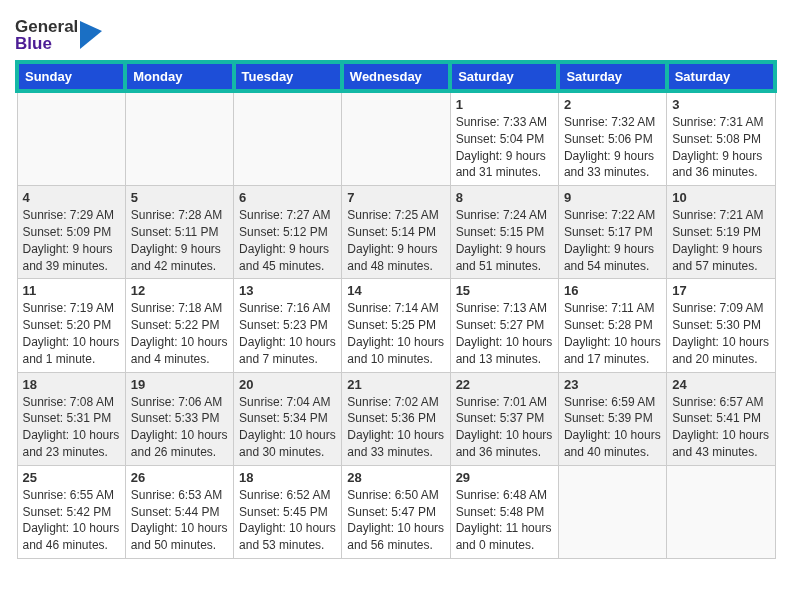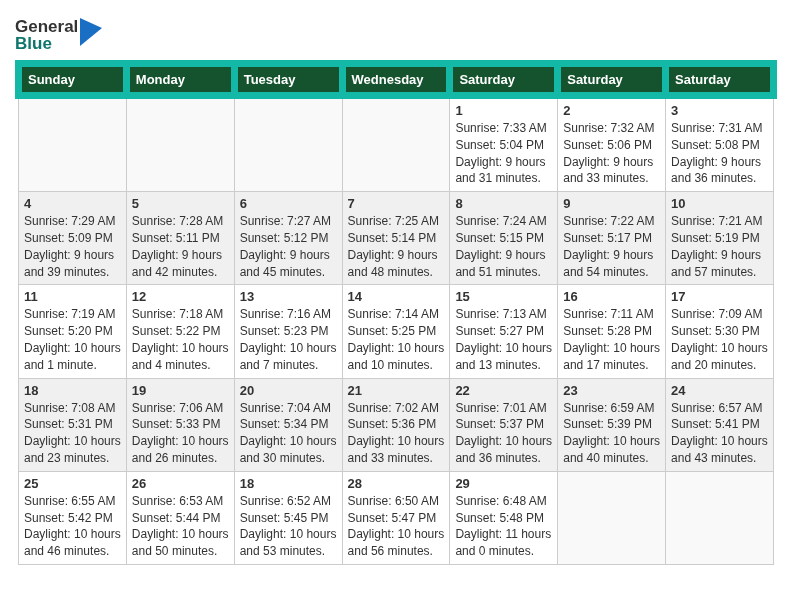--- a/index.html
+++ b/index.html
@@ -33,27 +33,27 @@
     .location-title {
       font-size: 16px;
       color: #555;
     }
     .calendar {
       width: 100%;
       border-collapse: collapse;
       border: 1px solid #ccc;
     }
     .calendar th {
-      background-color: #14532d;
+      background-color: #1d4ed8;
       color: #fff;
       text-align: left;
       padding: 5px 6px;
       font-size: 13px;
       font-weight: bold;
-      border: 7px solid #14b8a6;
+      border: 4px solid #14b8a6;
     }
     .calendar td {
       width: 14.28%;
       vertical-align: top;
       border: 1px solid #ccc;
       padding: 4px 5px;
       font-size: 10.5px;
       color: #333;
       height: 90px;
     }
@@ -76,24 +76,24 @@
     }
     .row-white td {
       background-color: #ffffff;
     }
   </style>
 </head>
 <body>
 
 <div class="header-area">
   <div class="logo">
-    <div style="display:flex;">
+    <div style="display:flex;align-items:center;">
       <span style="display:inline-flex;flex-direction:column;line-height:1;">
         <span style="font-size:17px;font-weight:bold;color:#333;">General</span>
-        <span style="font-size:17px;font-weight:bold;color:#0f766e;">Blue</span>
+        <span style="font-size:17px;font-weight:bold;color:#4c1d95;">Blue</span>
       </span>
       <svg width="22" height="28" viewBox="0 0 22 28" style="margin-left:2px;">
         <polygon points="0,0 22,10 0,28" fill="#1a6fc4"></polygon>
       </svg>
     </div>
   </div>
   <div class="title-area">
     <div class="month-title"></div>
     <div class="location-title"></div>
   </div>

